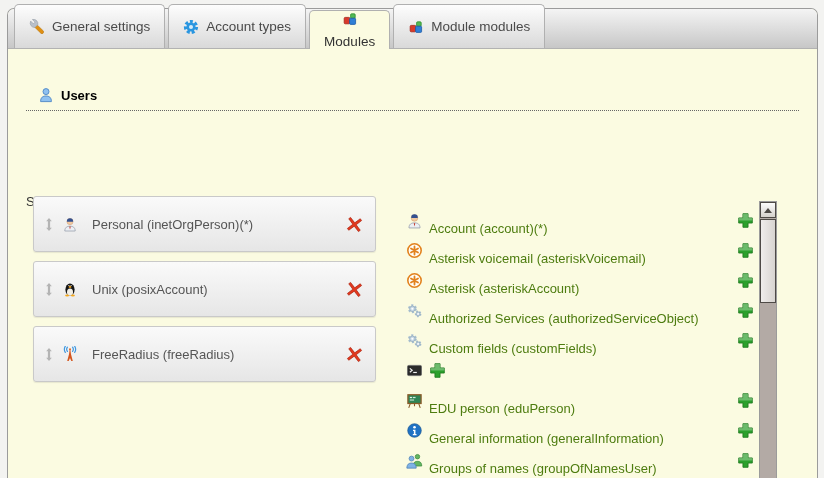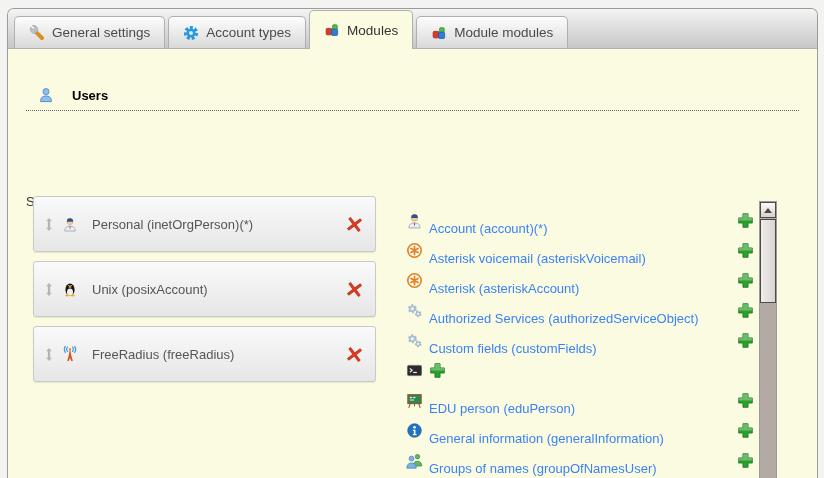--- a/index.html
+++ b/index.html
@@ -6,33 +6,33 @@
   html,body { width:824px; height:478px; overflow:hidden;
     background:#f3f3f1; font-family:"Liberation Sans", sans-serif; }
   .window { position:absolute; left:7px; top:8px; width:811px; height:480px;
     background:#fbfbe1; border:1px solid #9b9b9b; border-bottom:none;
     border-radius:7px 7px 0 0; }
   
   .tabbar { position:relative; height:40px;
     background:linear-gradient(#f4f4f4,#c7c7c7);
     border-bottom:1px solid #b2b2b2; border-radius:6px 6px 0 0;
     display:flex; align-items:flex-end; padding-left:6px; }
-  .tab { height:32px; display:flex; align-items:center; gap:7px;
+  .tab { height:44px; display:flex; align-items:center; gap:7px;
     padding:0 14px; margin-right:3px; cursor:pointer;
     border:1px solid #b0b0b0; border-bottom:none; border-radius:5px 5px 0 0;
     background:linear-gradient(#fdfdfd,#d9d9d9);
     font-size:13.5px; color:#4a4a4a; white-space:nowrap; }
   .tab.active { height:39px; margin-bottom:-1px; z-index:3;
-    background:#fbfbe1; color:#333; }
+    background:#fbfbe1; color:#333;flex-direction:column; }
   .tab svg { width:16px; height:16px; flex:none; }
   
   .content { position:absolute; left:0; top:40px; right:0; bottom:0; }
   .heading { position:absolute; left:18px; top:38px; width:773px;
     padding:0 0 7px 12px; border-bottom:1px dotted #666;
-    display:flex; align-items:center; gap:18px;
+    display:flex; align-items:center; gap:7px;
     font-size:13px; font-weight:bold; color:#000; }
   .heading svg { width:16px; height:16px; }
   .col-label { position:absolute; top:109px; font-size:13px; color:#333; }
   #selected-label { left:18px;margin-top:36px; }
   #available-label { left:398px; }
   
   .sel-list { position:absolute; left:25px; top:147px; width:343px; }
   .sel-row { height:56px; margin-bottom:9px; display:flex; align-items:center;
     padding:0 12px 0 10px; cursor:move;
     border:1px solid #c9c9c9; border-radius:3px;
@@ -42,21 +42,21 @@
   .sel-row .mod-icon { width:16px; height:16px; margin-right:14px; flex:none; }
   .sel-row .lbl { flex:1; font-size:13px; color:#555; white-space:nowrap;
     overflow:hidden; }
   .icon-btn { background:none; border:none; padding:0; cursor:pointer;
     width:17px; height:17px; flex:none; display:flex; }
   .icon-btn svg { width:100%; height:100%; }
   
   .avail-list { position:absolute; left:398px; top:156px; width:348px; }
   .avail-row { height:30px; display:flex; align-items:center; }
   .avail-row .mod-icon { width:17px; height:17px; margin-right:6px; flex:none; }
-  .avail-row .lbl { flex:1; font-size:13px; color:#3b82f6; white-space:nowrap;margin-top:16px; }
+  .avail-row .lbl { flex:1; font-size:13px; color:#4d7c0f; white-space:nowrap;margin-top:16px; }
   
   .scrollbar { position:absolute; left:751px; top:152px; width:18px;
     height:306px; background:#b3aaa5; border:1px solid #9b9b9b; }
   .scroll-btn { position:absolute; left:0; width:16px; height:16px;
     background:linear-gradient(#fcfcfc,#d5d1cc); border:1px solid #4e4a46;
     display:flex; align-items:center; justify-content:center; cursor:pointer; }
   .scroll-btn.up { top:0; }
   .tri-up { width:0; height:0; border-left:4px solid transparent;
     border-right:4px solid transparent; border-bottom:5px solid #4e4a46; }
   .scroll-thumb { position:absolute; left:0; top:17px; width:16px; height:84px;

